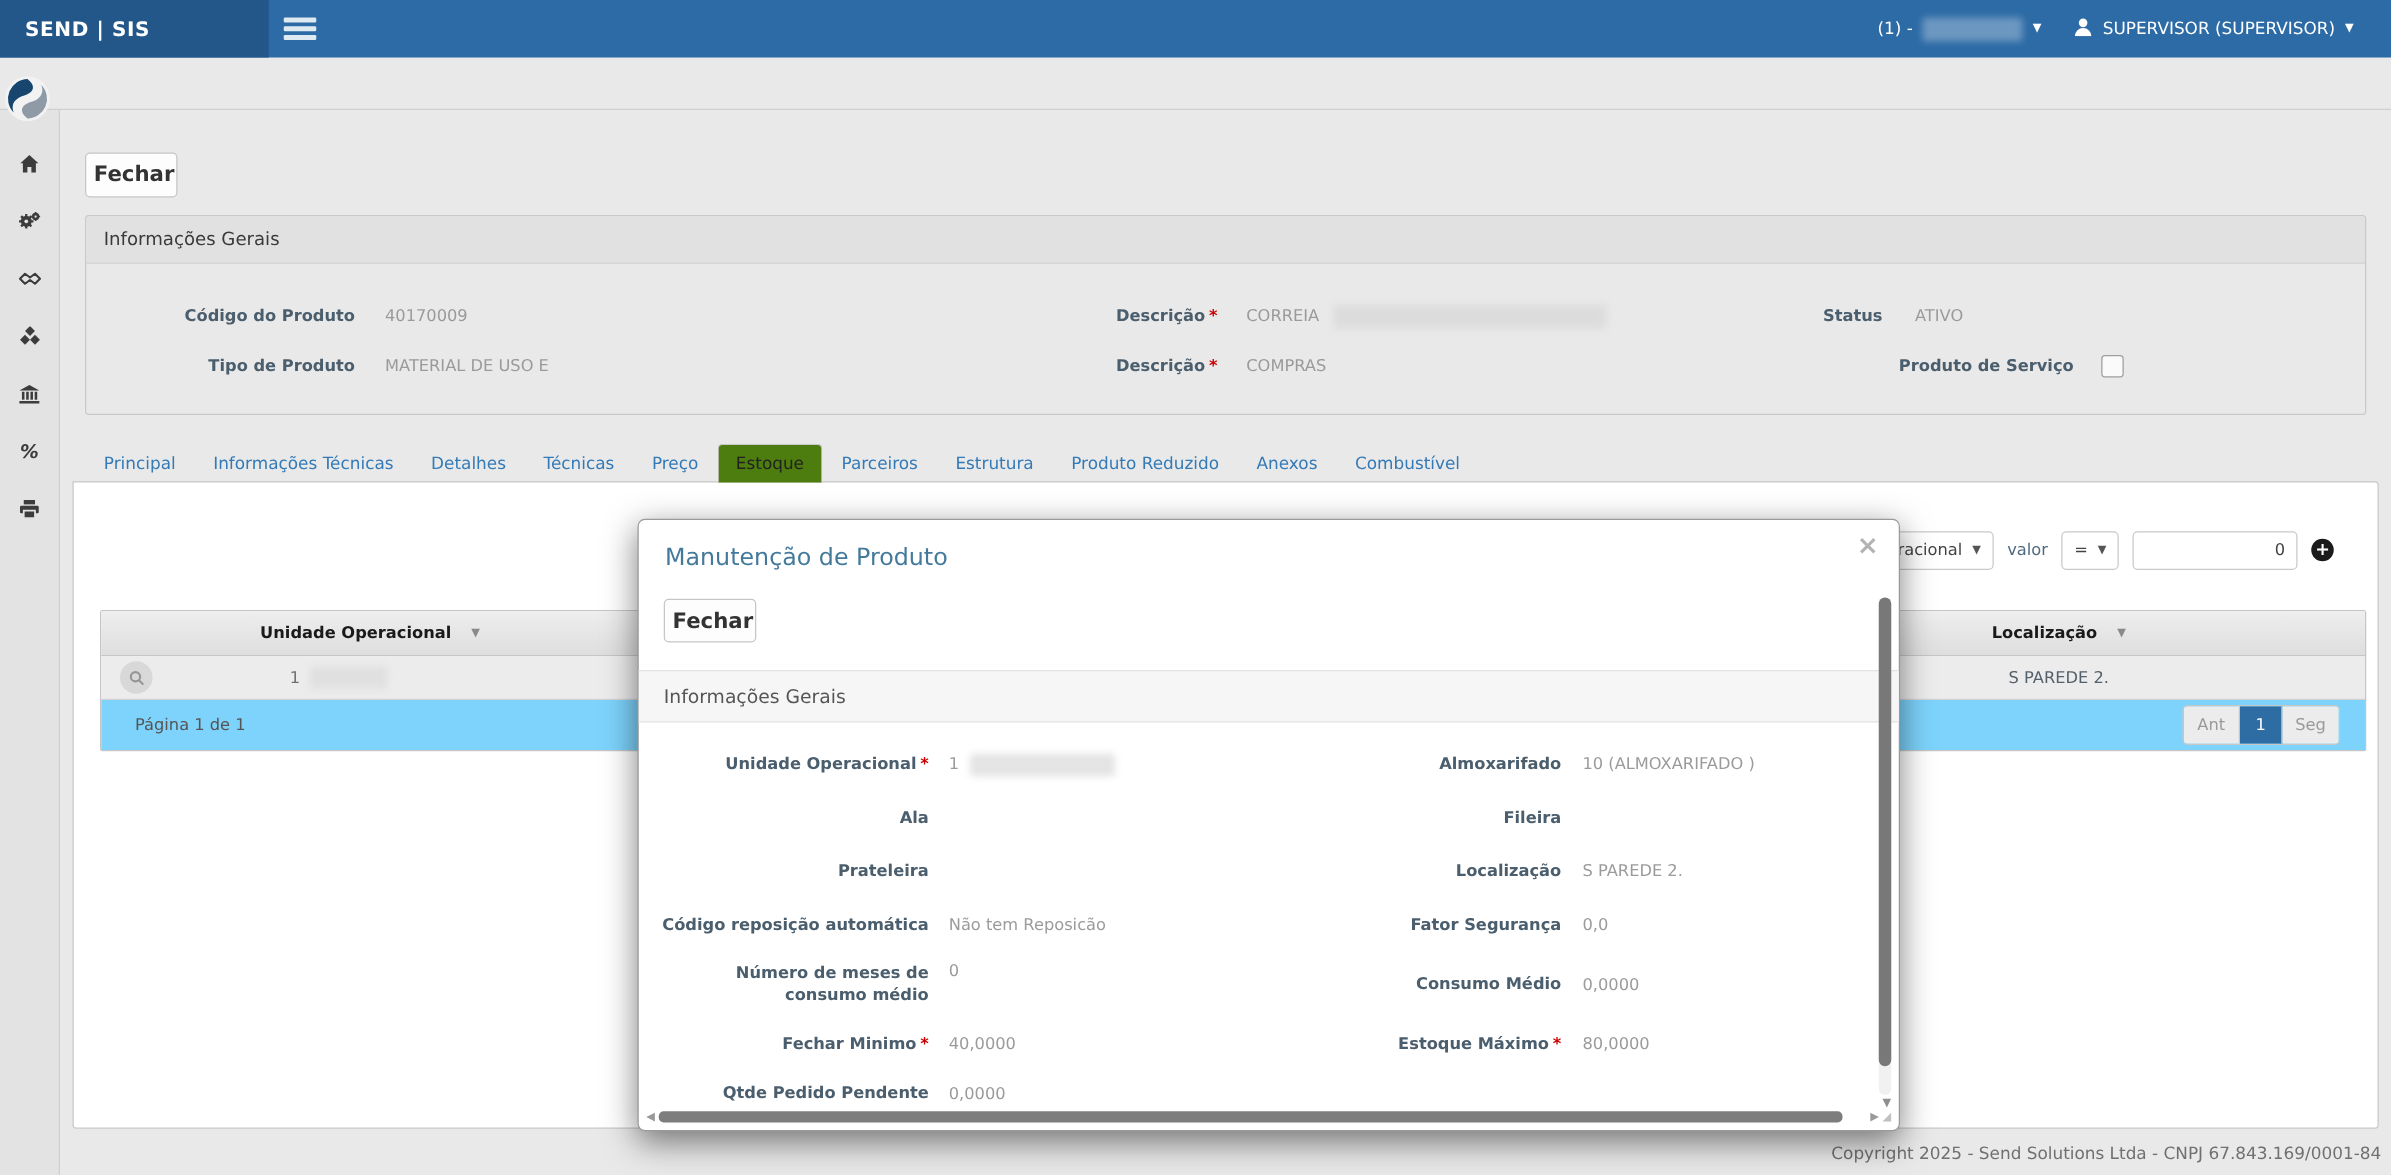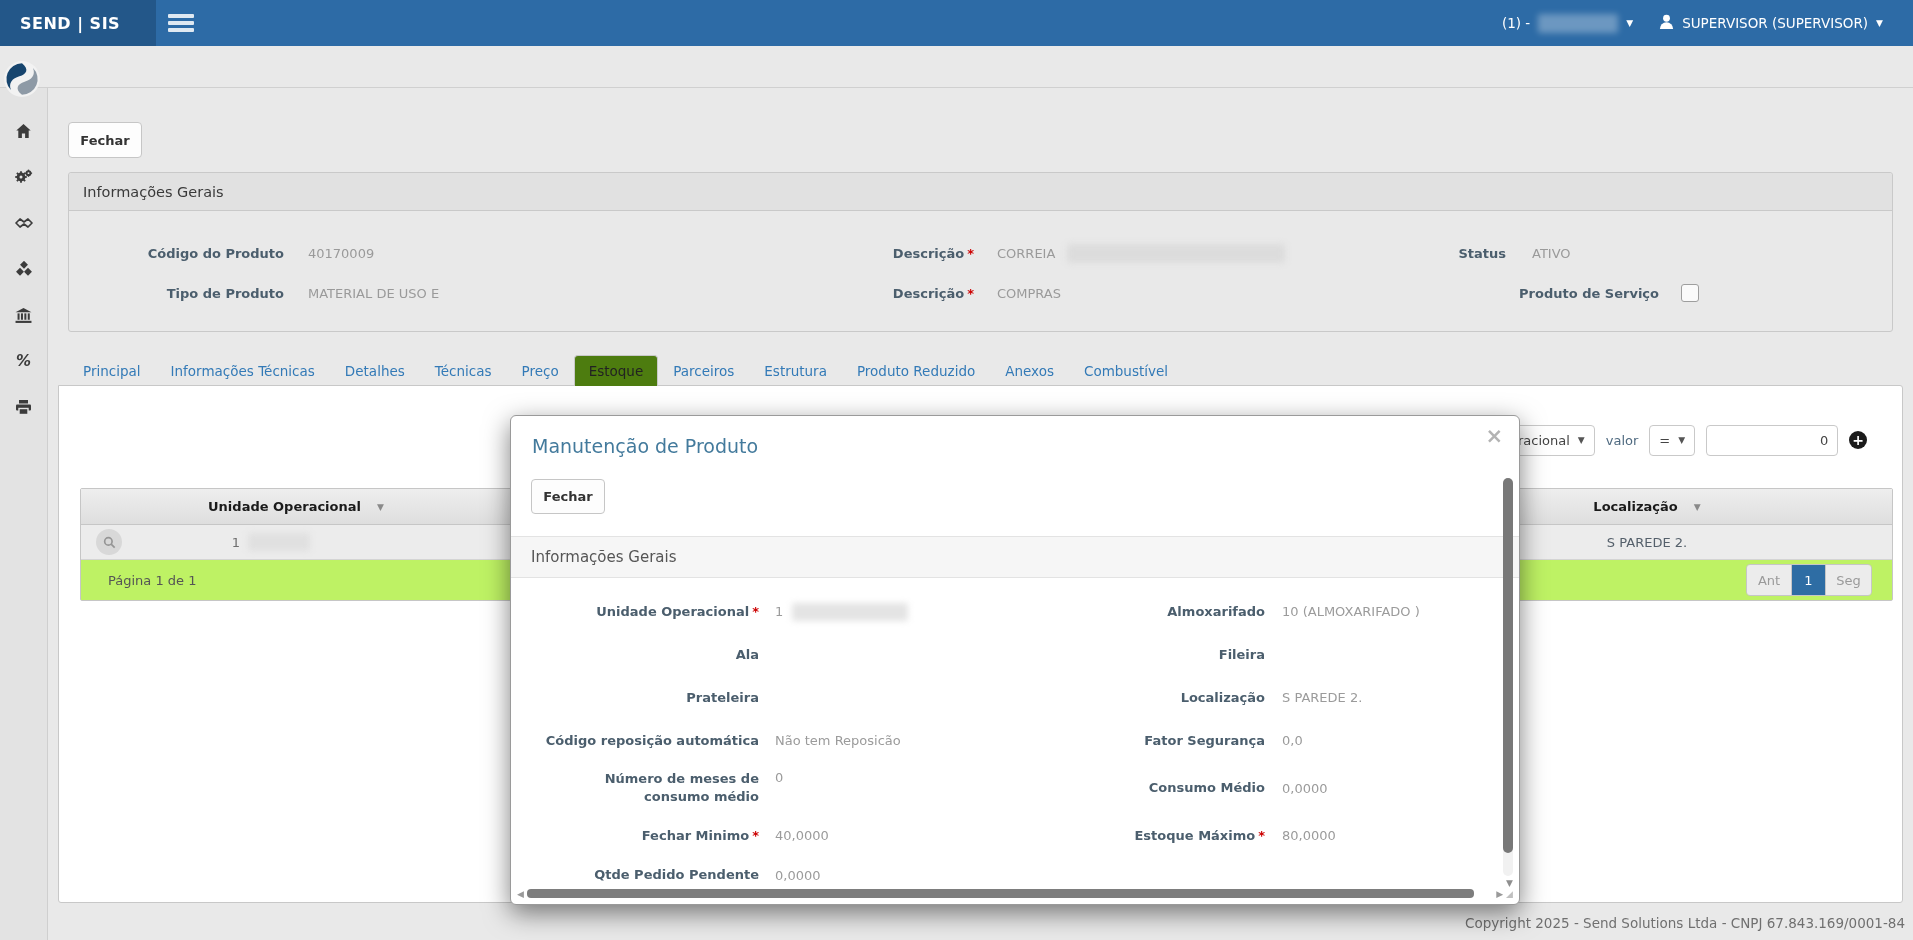--- a/index.html
+++ b/index.html
@@ -3,21 +3,21 @@
 <meta charset="utf-8">
 <style>
   * { box-sizing: border-box; }
   html,body { margin:0; padding:0; }
   body {
     width:1913px; height:940px; position:relative; overflow:hidden;
     background:#e9e9e9; font-family:"DejaVu Sans", sans-serif; font-size:13px; color:#333;
   }
   
   .topbar { position:absolute; top:0; left:0; width:1913px; height:46px; background:#2d6ba6; display:flex; align-items:center; z-index:20; }
-  .brand { width:156px; height:46px; background:#235789; color:#fff; font-weight:bold; font-size:16px; display:flex; align-items:center; padding-left:20px; letter-spacing:.5px; cursor:pointer; }
+  .brand { width:215px; height:46px; background:#235789; color:#fff; font-weight:bold; font-size:16px; display:flex; align-items:center; padding-left:20px; letter-spacing:.5px; cursor:pointer; }
   .hamburger { margin-left:12px; width:26px; cursor:pointer; }
   .hamburger div { height:4px; background:#dfe9f2; margin:3px 0; border-radius:1px; }
   .topbar-right { margin-left:auto; display:flex; align-items:center; gap:26px; color:#fff; padding-right:30px; font-size:13.5px; }
   .dd { display:flex; align-items:center; gap:8px; cursor:pointer; }
   .caret { font-size:9px; line-height:1; }
   
   .pageheader { position:absolute; top:46px; left:0; width:1913px; height:42px; background:#e9e9e9; border-bottom:1px solid #d0d0d0; z-index:5; }
   .logo { position:absolute; left:3px; top:60px; width:38px; height:38px; z-index:21; }
   .page-title { position:absolute; left:68px; top:46px; height:42px; display:flex; align-items:center; gap:10px; font-size:17.5px; color:#33536e; white-space:nowrap; }
   
@@ -26,21 +26,21 @@
   .r-title { width:119px; height:23px; }
   .r-desc  { width:218px; height:19px; background:#dcdcdc; }
   .r-modal { width:116px; height:18px; background:#e4e4e4; }
   .r-row   { width:62px;  height:18px; background:#e0e0e0; }
   
   .sidebar { position:absolute; left:0; top:88px; width:48px; bottom:0; background:#e3e3e3; border-right:1px solid #cfcfcf; padding-top:20px; }
   .side-icon { width:47px; height:46px; display:flex; align-items:center; justify-content:center; color:#3c3c3c; cursor:pointer; }
   .side-icon svg { display:block; }
   .pct { font-weight:bold; font-size:15px; font-style:italic; color:#3c3c3c; }
   
-  .btn { background:#fdfdfd; border:1px solid #c6c6c6; border-radius:4px; font-weight:bold; color:#333; font-size:13px; font-family:inherit; cursor:pointer; }
+  .btn { background:#fdfdfd; border:1px solid #c6c6c6; border-radius:4px; font-weight:bold; color:#333; font-size:17px; font-family:inherit; cursor:pointer; }
   .page-fechar { position:absolute; left:68px; top:122px; width:74px; height:36px; z-index:4; }
   
   .info-panel { position:absolute; left:68px; top:172px; width:1825px; border:1px solid #c9c9c9; border-radius:3px; background:#e9e9e9; }
   .info-panel-header { height:38px; background:#e1e1e1; border-bottom:1px solid #c9c9c9; display:flex; align-items:center; padding-left:14px; font-size:14.5px; color:#3a3a3a; border-radius:3px 3px 0 0; }
   .info-panel-body { padding:22px 0 18px 0; }
   .irow { display:flex; align-items:center; height:40px; }
   .lbl { font-weight:bold; color:#4b5e6d; text-align:right; white-space:nowrap; }
   .val { color:#9a9a9a; white-space:nowrap; display:flex; align-items:center; gap:12px; }
   .req { color:#cc0000; font-weight:bold; margin-left:3px; }
   .w215{width:215px} .w366{width:366px} .w179{width:179px} .w332{width:332px}
@@ -60,32 +60,32 @@
   
   .grid-table { position:absolute; left:80px; top:488px; width:1813px; border:1px solid #c6c6c6; border-radius:2px; z-index:2; }
   .thead { display:flex; height:36px; background:linear-gradient(#eeeeee,#dedede); border-bottom:1px solid #c6c6c6; align-items:center; font-weight:bold; color:#1a1a1a; }
   .th { display:flex; align-items:center; justify-content:center; gap:16px; }
   .sort-caret { color:#8a8a8a; font-size:9px; }
   .c1{width:430px} .cmid{flex:1} .c2{width:270px} .c3{width:110px}
   .trow { display:flex; height:35px; background:#ececec; border-bottom:1px solid #d4d4d4; align-items:center; position:relative; color:#6f6f6f; }
   .row-c1 { width:430px; display:flex; align-items:center; justify-content:center; gap:8px; transform:translateX(-25px); }
   .row-c2 { width:270px; text-align:center; color:#55606b; }
   .mag { position:absolute; left:15px; top:4px; width:26px; height:26px; border-radius:50%; background:#d8d8d8; display:flex; align-items:center; justify-content:center; cursor:pointer; transform:none; }
-  .tfoot { display:flex; height:40px; background:#bef264; align-items:center; padding:0 20px 0 27px; color:#555; }
+  .tfoot { display:flex; height:40px; background:#7dd3fc; align-items:center; padding:0 20px 0 27px; color:#555; }
   .pager { margin-left:auto; display:flex; border:1px solid #c6c6c6; border-radius:4px; overflow:hidden; }
   .pg { width:45px; height:30px; display:flex; align-items:center; justify-content:center; background:#ececec; color:#9a9a9a; border-right:1px solid #c6c6c6; cursor:pointer; }
   .pg:last-child { border-right:0; }
   .pg.active { background:#2e6da4; color:#fff; width:34px; }
   
   .modal { position:absolute; left:510px; top:415px; width:1010px; height:490px; background:#fff; border:1px solid #9a9a9a; border-radius:6px; box-shadow:0 8px 26px rgba(0,0,0,.5); z-index:30; }
   .modal-title { position:absolute; left:21px; top:19px; font-size:19px; color:#437a9c; }
   .modal-x { position:absolute; right:16px; top:10px; font-size:21px; color:#b3b3b3; font-weight:bold; cursor:pointer; line-height:1; }
   .modal-fechar { position:absolute; left:20px; top:63px; width:74px; height:35px; }
   .modal-section { position:absolute; left:0; right:0; top:120px; height:42px; background:#f6f6f6; border-top:1px solid #e3e3e3; border-bottom:1px solid #e3e3e3; display:flex; align-items:center; padding-left:20px; font-size:15px; color:#555; }
-  .modal-fields { position:absolute; left:16px; right:20px; top:162px; padding-top:12px; }
+  .modal-fields { position:absolute; left:0; right:20px; top:162px; padding-top:12px; }
   .mrow { display:grid; grid-template-columns:232px 326px 180px 1fr; align-items:center; min-height:43px; }
   .mrow.tall { min-height:52px; } .mrow.short { min-height:36px; }
   .mlbl { text-align:right; font-weight:bold; color:#4b5e6d; line-height:18px; padding-left:8px; }
   .mval { padding-left:16px; color:#9b9b9b; display:flex; align-items:center; gap:9px; }
   .mval.rv { padding-left:17px; }
   
   .vtrack { position:absolute; right:6px; top:62px; width:10px; height:398px; background:#f1f1f1; border-radius:5px; }
   .vthumb { position:absolute; left:0; top:0; width:10px; height:375px; background:#787878; border-radius:5px; cursor:pointer; }
   .varrow { position:absolute; right:6px; top:462px; color:#8f8f8f; font-size:9px; cursor:pointer; }
   .hscroll { position:absolute; left:6px; right:6px; bottom:4px; height:13px; display:flex; align-items:center; gap:3px; }

